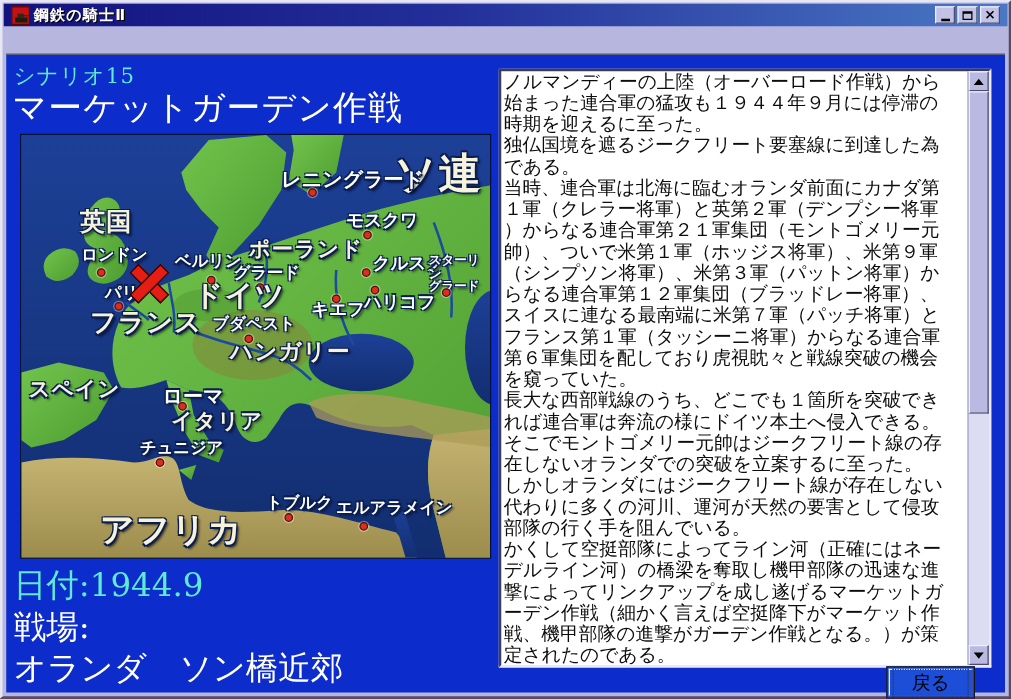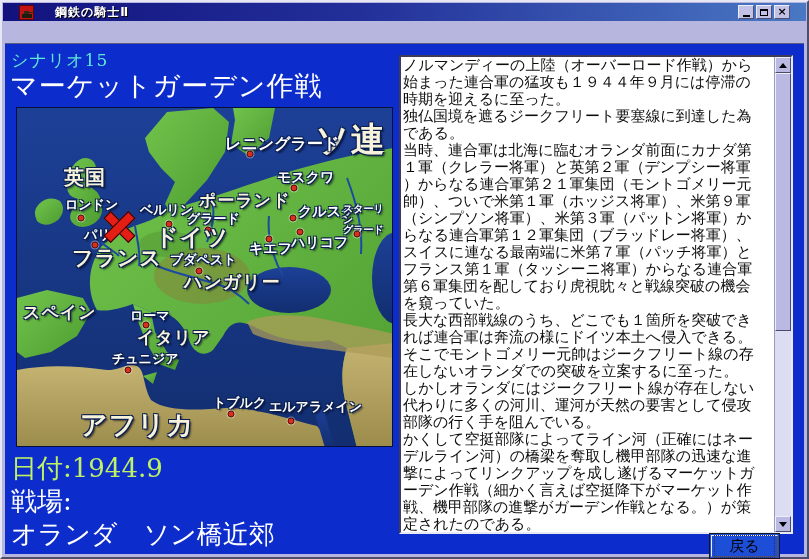--- a/index.html
+++ b/index.html
@@ -12,21 +12,21 @@
   .window {
     position:relative; width:809px; height:559px;
     background:#b6b6de;
     border:2px solid; border-color:#e6e6f4 #4e4e6a #4e4e6a #e6e6f4;
     outline:1px solid #20202e;
   }
   
   .titlebar {
     height:18px; margin:1px;
     background:linear-gradient(90deg,#12127e 0%,#23309a 45%,#4a78c4 100%);
-    display:flex; align-items:center; padding:0 16px; gap:21px;
+    display:flex; align-items:center; padding:0 6px; gap:3px;
   }
   .app-icon { width:15px; height:15px; background:#c21212; border:1px solid #5a0808;
     position:relative; flex:0 0 auto; }
   .app-icon .hull { position:absolute; left:2px; top:8px; width:10px; height:4px; background:#1c1c10; }
   .app-icon .turret { position:absolute; left:4px; top:5px; width:5px; height:3px; background:#2a2a16; }
   .app-icon .barrel { position:absolute; left:8px; top:6px; width:6px; height:1px; background:#2a2a16; }
   .title-text { color:#fff; font-size:12px; font-weight:bold; letter-spacing:1px;
     text-shadow:1px 1px 0 #000; flex:1 1 auto; white-space:nowrap; }
   .winbtns { display:flex; gap:2px; }
   .winbtn {
@@ -43,21 +43,21 @@
     background:#b6b6de; }
   .menu-item { font-size:12px; color:#000; white-space:nowrap; }
   
   .client {
     position:absolute; left:3px; right:3px; top:41px; bottom:3px;
     background:#0d2ccc; border-top:1px solid #5c5c7e;
   }
   .serif-txt { font-family:"DejaVu Serif","Liberation Serif",serif; }
   .scen-no { position:absolute; left:6px; top:5px; color:#5eead4; font-size:17px; letter-spacing:1px; }
   .scen-title { position:absolute; left:5px; top:24px; color:#fff; font-size:27px; letter-spacing:1px; white-space:nowrap; }
-  .info-date  { position:absolute; left:6px; top:407px; color:#bef264; font-size:26px; }
+  .info-date  { position:absolute; left:6px; top:407px; color:#5eead4; font-size:26px; }
   .info-bf    { position:absolute; left:6px; top:440px; color:#fff; font-size:26px; }
   .info-loc   { position:absolute; left:6px; top:473px; color:#fff; font-size:26px; white-space:nowrap; }
   
   .map {
     position:absolute; left:11px; top:63px; width:377px; height:340px;
     border:1px solid #04103a; overflow:hidden; background:#1b3f94;
   }
   .map svg { position:absolute; inset:0; display:block; }
   .map-labels { position:absolute; inset:0; }
   .map-label {
@@ -239,21 +239,21 @@
           <span class="map-label" style="left: 153px; top: 145px; font-size: 13px;">ブダペスト</span>
           <span class="city-dot" style="left: 182px; top: 163px;"></span>
           <span class="map-label serif" style="left: 167px; top: 165px; font-size: 18px;">ハンガリー</span>
           <span class="map-label serif" style="left: 47px; top: 59px; font-size: 20px;">英国</span>
           <span class="map-label" style="left: 48px; top: 90px; font-size: 13px;">ロンドン</span>
           <span class="city-dot" style="left: 64px; top: 110px;"></span>
           <span class="map-label" style="left: 67px; top: 120px; font-size: 13px;">パリ</span>
           <span class="city-dot" style="left: 78px; top: 137px;"></span>
           <span class="map-label serif" style="left: 55px; top: 139px; font-size: 21px;">フランス</span>
           <span class="map-label serif" style="left: 6px; top: 196px; font-size: 17px;">スペイン</span>
-          <span class="map-label" style="left: 113px; top: 201px; font-size: 13px;">ローマ</span>
+          <span class="map-label" style="left: 113px; top: 201px; font-size: 16px;">ローマ</span>
           <span class="city-dot" style="left: 129px; top: 217px;"></span>
           <span class="map-label serif" style="left: 120px; top: 221px; font-size: 17px;">イタリア</span>
           <span class="map-label" style="left: 95px; top: 244px; font-size: 13px;">チュニジア</span>
           <span class="city-dot" style="left: 111px; top: 262px;"></span>
           <span class="map-label serif" style="left: 63px; top: 303px; font-size: 27px;">アフリカ</span>
           <span class="map-label" style="left: 196px; top: 288px; font-size: 13px;">トブルク</span>
           <span class="city-dot" style="left: 214px; top: 306px;"></span>
           <span class="map-label" style="left: 252px; top: 292px; font-size: 13px;">エルアラメイン</span>
           <span class="city-dot" style="left: 274px; top: 313px;"></span>
         </div>

